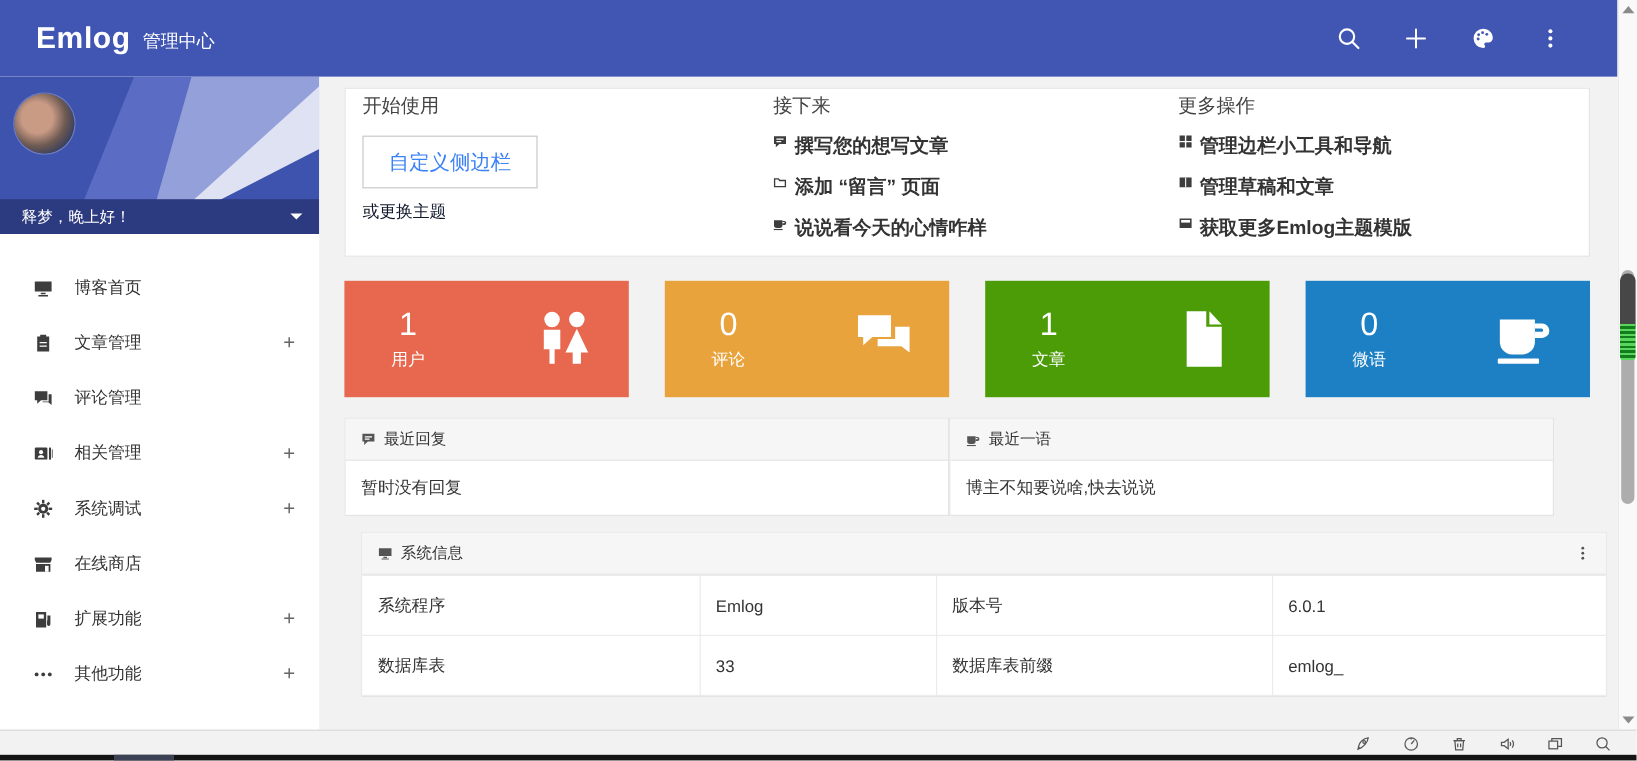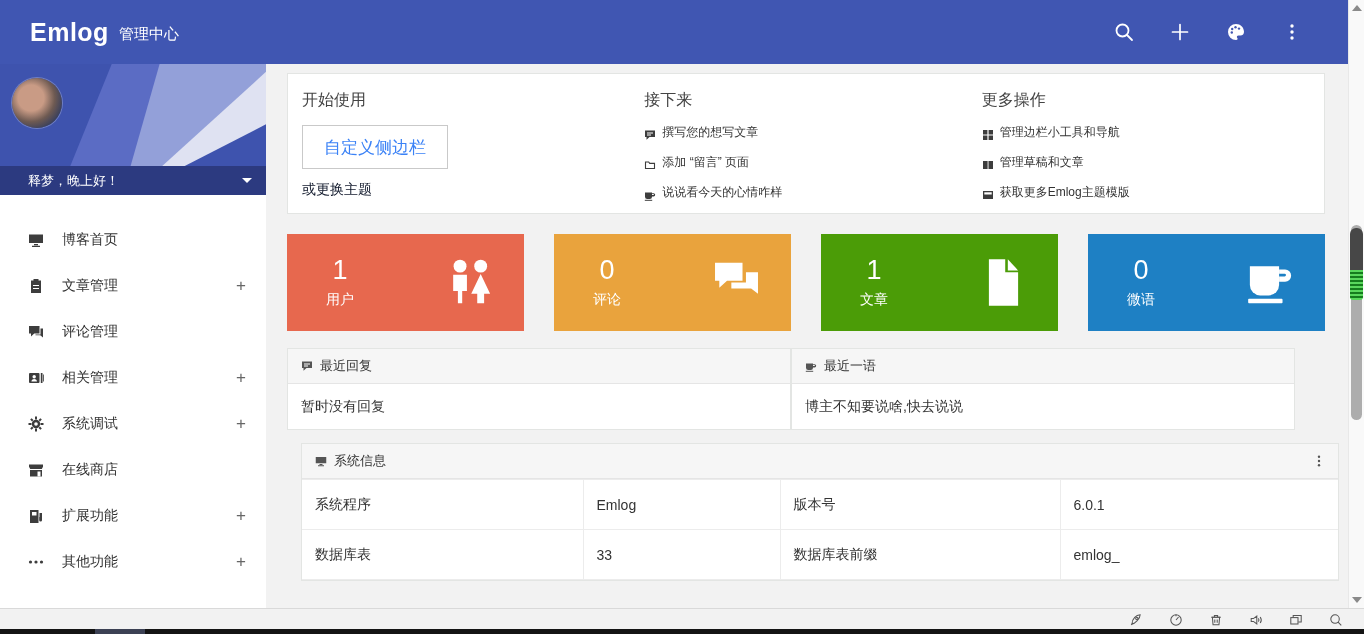--- a/index.html
+++ b/index.html
@@ -21,42 +21,42 @@
   .sidebar { position:absolute; left:0; top:64px; width:266px; height:544px; background:#fff; }
   .side-header { position:relative; width:266px; height:131px; background:#3e53ae; overflow:hidden; }
   .tri { position:absolute; inset:0; }
   .tri.t1 { background:#5b6cc4; clip-path:polygon(42% 0, 64% 0, 46% 100%, 22% 100%); }
   .tri.t2 { background:#93a0d9; clip-path:polygon(60% 0, 100% 0, 100% 22%, 46% 100%); }
   .tri.t3 { background:#dfe2f2; clip-path:polygon(100% 6%, 100% 46%, 50% 98%); }
   .avatar { position:absolute; left:12px; top:14px; width:50px; height:50px; border-radius:50%;
             background:radial-gradient(circle at 38% 40%, #c99b85 0 30%, #6e5a52 55%, #2e3a5e 80%);
             box-shadow:0 0 0 1px rgba(255,255,255,.25); }
   .greeting { position:absolute; left:0; bottom:0; width:100%; height:29px; background:#2c3a80;
-              color:#fff; font-size:13px; line-height:29px; padding-left:28px; cursor:pointer; }
+              color:#fff; font-size:13px; line-height:29px; padding-left:18px; cursor:pointer; }
   .greeting .caret { position:absolute; right:14px; top:12px; width:0; height:0;
                      border-left:5px solid transparent; border-right:5px solid transparent; border-top:5px solid #fff; }
   .menu { margin-top:22px; }
   .menu-item { height:46px; display:flex; align-items:center; padding:0 20px 0 28px; cursor:pointer; }
   .menu-item .m-ic { width:16px; height:16px; color:#3d3d3d; flex:none; }
   .menu-item .m-ic svg { width:16px; height:16px; }
   .menu-item .m-label { margin-left:18px; font-size:14px; color:#333; }
   .menu-item .m-plus { margin-left:auto; font-size:17px; color:#666; font-weight:300; }
 
   
   .main { position:absolute; left:266px; top:64px; width:1082px; height:544px; background:#f2f2f2; overflow:hidden; }
   .panel-box { background:#fff; border:1px solid #e3e5e3; }
 
-  .welcome { position:absolute; left:21px; top:9px; width:1038px; height:141px; display:flex; padding:16px 0 0 14px; }
+  .welcome { position:absolute; left:21px; top:9px; width:1038px; height:141px; display:flex; padding:4px 0 0 14px; }
   .w-col { width:350px; }
   .w-col h3 { font-size:16px; color:#444; font-weight:400; margin-bottom:13px; }
   .w-col.c2 { width:345px; }
   .sidebar-btn { width:146px; height:44px; background:#fff; border:1px solid #c9c9c9; font-size:17px; color:#3b82f6;
                  font-family:inherit; cursor:pointer; margin:1px 0 11px; }
   .w-link { font-size:14px; color:#0f172a; cursor:pointer; display:inline-block; }
-  .w-item { display:flex; align-items:flex-end; font-size:12px; color:#333; margin-bottom:13px; cursor:pointer; }
+  .w-item { display:flex; align-items:flex-start; font-size:16px; color:#333; margin-bottom:13px; cursor:pointer;font-weight:bold; }
   .w-item .s-ic { width:12px; height:12px; margin-right:6px; color:#3d3d3d; flex:none; }
   .w-item .s-ic svg { width:12px; height:12px; }
 
   .stats { position:absolute; left:21px; top:170px; width:1038px; display:flex; gap:30px; }
   .stat-card { width:237px; height:97px; color:#fff; display:flex; align-items:center; cursor:pointer; }
   .stat-text { margin-left:27px; text-align:center; min-width:52px; }
   .stat-num { font-size:27px; line-height:1; }
   .stat-label { font-size:14px; margin-top:7px; }
   .stat-ic { margin-left:auto; margin-right:27px; width:55px; height:55px; color:#fff; }
   .stat-ic svg { width:55px; height:55px; }

